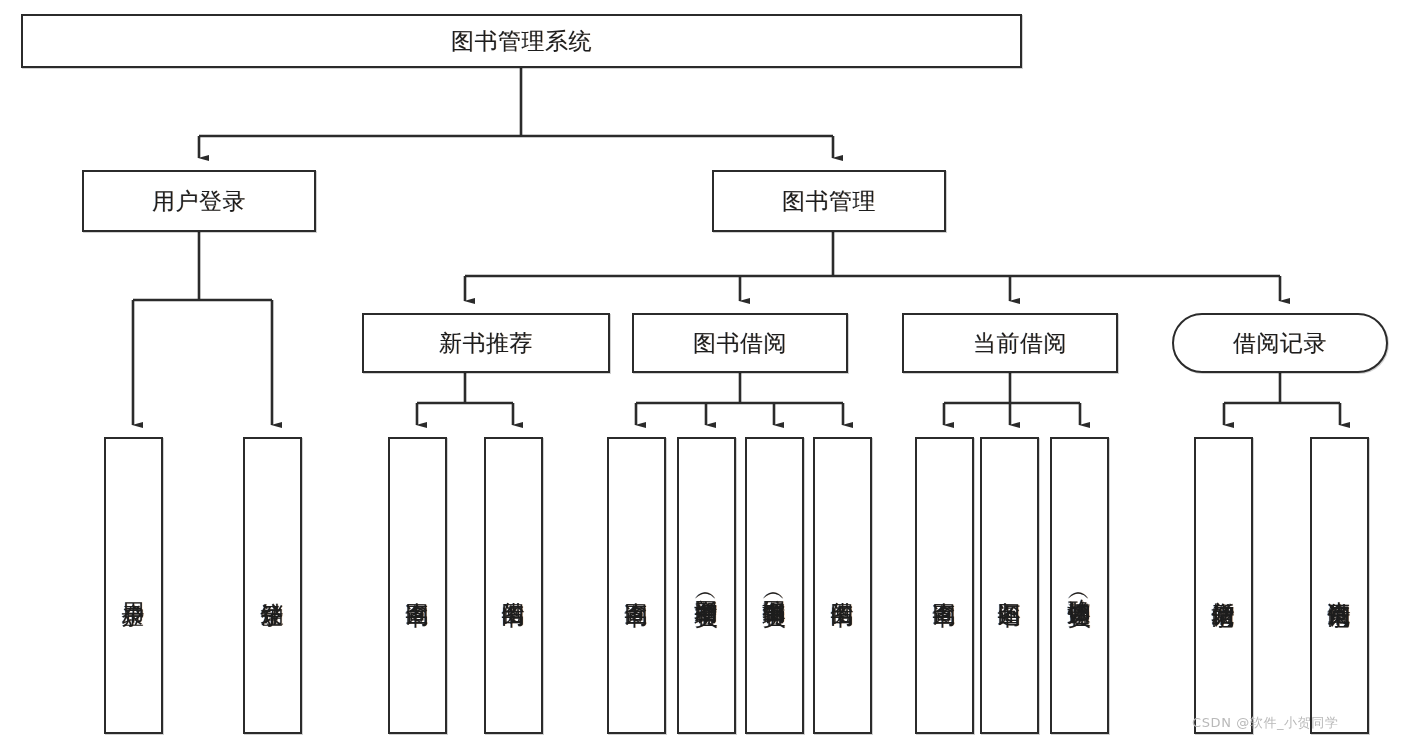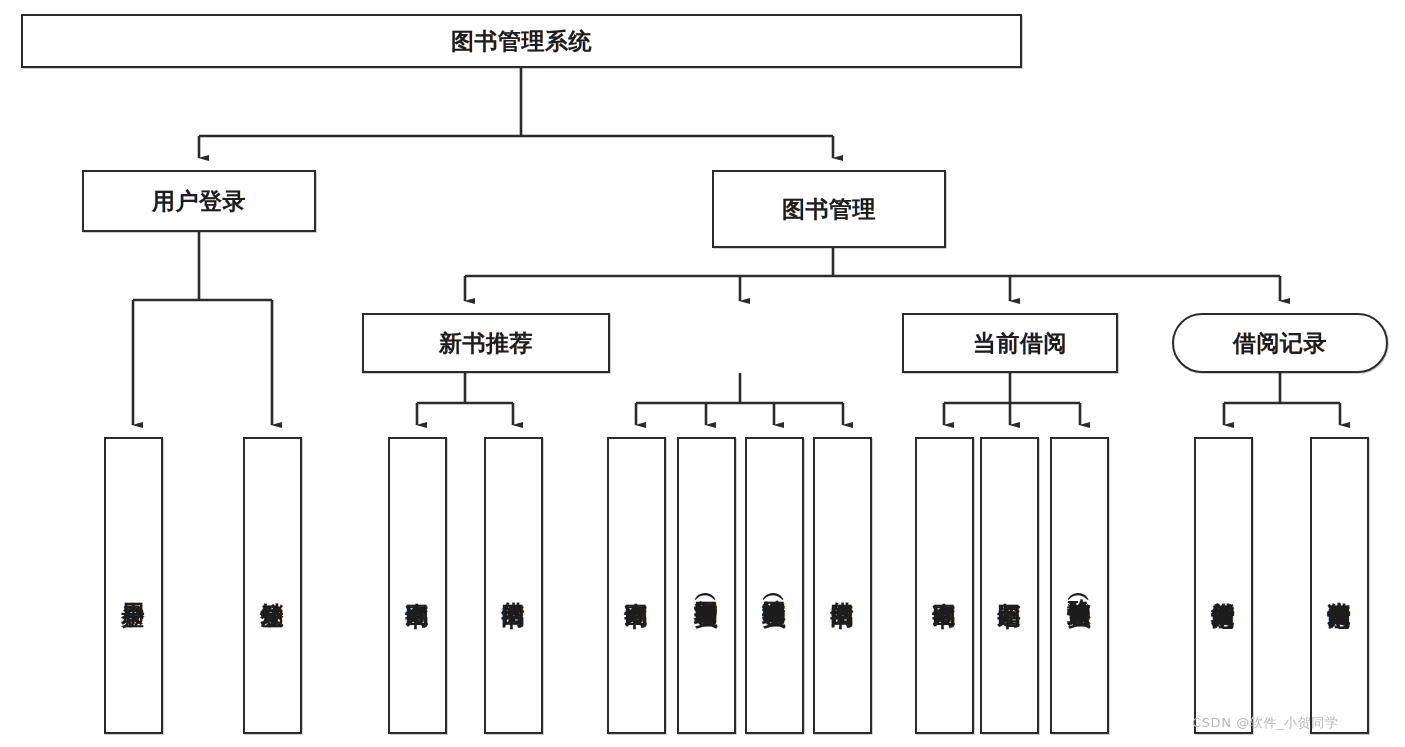--- a/index.html
+++ b/index.html
@@ -27,21 +27,20 @@
   }
   .node {
     position: absolute;
     box-sizing: border-box;
     background: #ffffff;
     border: 2.5px solid #2b2b2b;
     display: flex;
     align-items: center;
     justify-content: center;
     box-shadow: 1px 1px 0 rgba(0,0,0,0.18);
-    font-weight: bold;
   }
   .node-label {
     color: #1d1d1d;
     font-size: 23px;
     line-height: 1.08;
     letter-spacing: 0.5px;
     text-align: center;
     white-space: nowrap;
     text-shadow: 0.4px 0 0 rgba(200,120,40,0.30), -0.4px 0 0 rgba(80,140,210,0.30);
   }
@@ -122,26 +121,29 @@
     </g>
   </svg>
 
   <div class="node" style="left:21px; top:14px; width:1001px; height:54px;">
     <span class="node-label">图书管理系统</span>
   </div>
 
   <div class="node" style="left:82px; top:170px; width:234px; height:62px;">
     <span class="node-label">用户登录</span>
   </div>
-  <div class="node" style="left:712px; top:170px; width:234px; height:78px;align-items:center;">
+  <div class="node" style="left:712px; top:170px; width:234px; height:62px;align-items:center;">
     <span class="node-label">图书管理</span>
   </div>
 
   <div class="node" style="left:362px; top:313px; width:248px; height:60px;">
     <span class="node-label">新书推荐</span>
+  </div>
+  <div class="node" style="left:632px; top:313px; width:216px; height:60px;">
+    <span class="node-label">图书借阅</span>
   </div>
   <div class="node" style="left:902px; top:313px; width:216px; height:60px;padding-left:20px;">
     <span class="node-label">当前借阅</span>
   </div>
   <div class="node" style="left:1172px; top:313px; width:216px; height:60px;border-radius:30px;">
     <span class="node-label">借阅记录</span>
   </div>
 
   <div class="node leaf" style="left:104px; top:437px; width:59px; height:297px;">
     <span class="node-label">用户登录</span>

